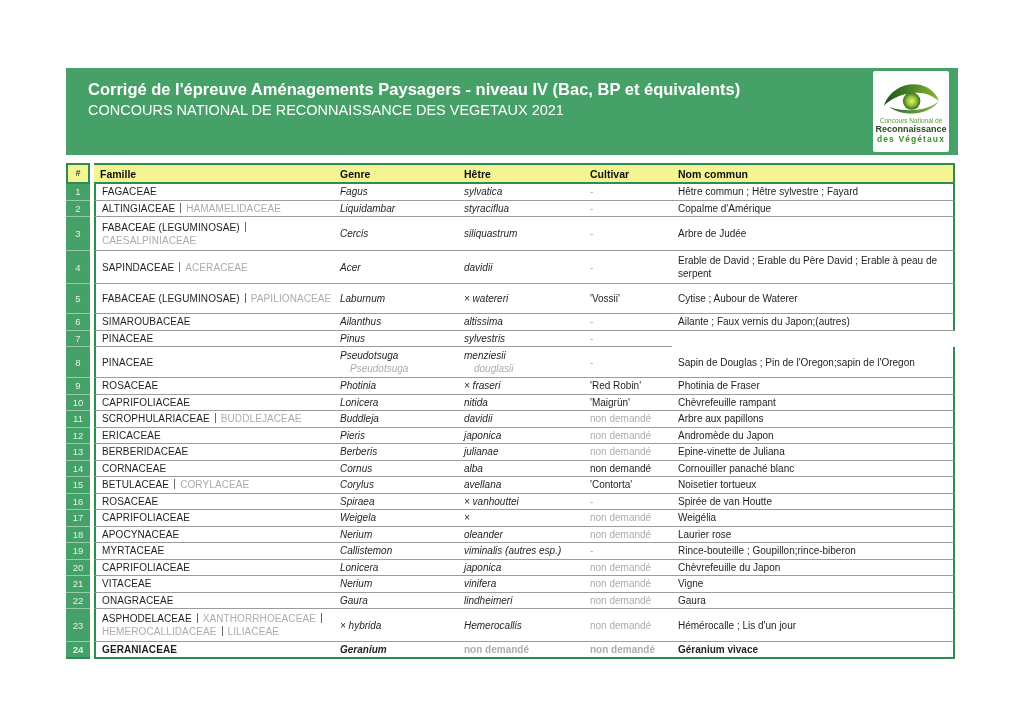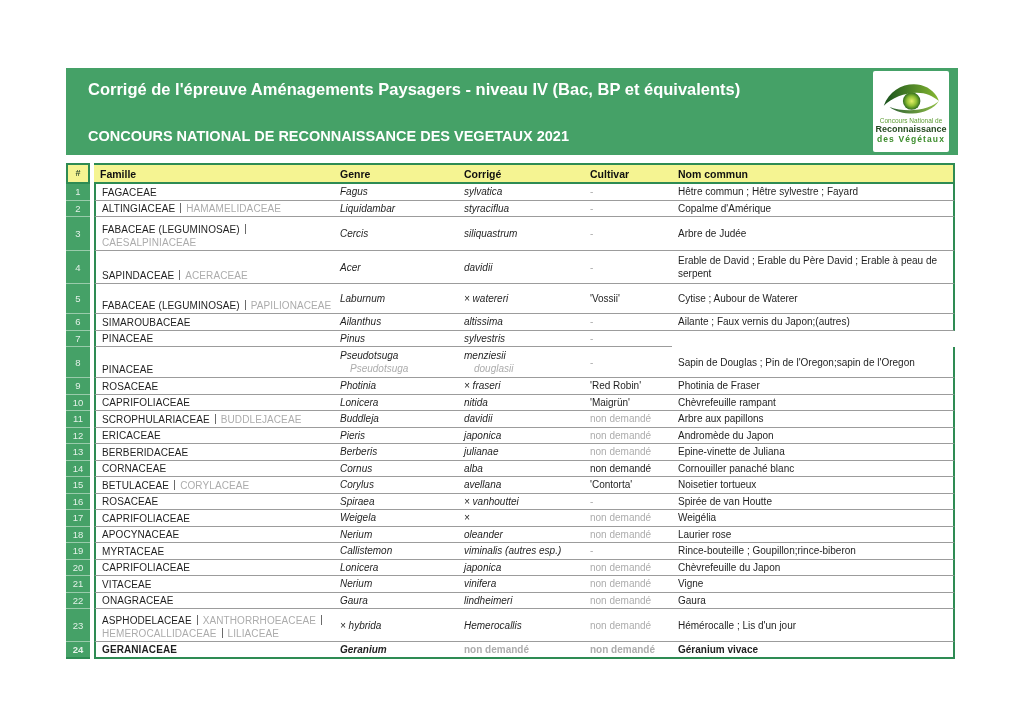--- a/index.html
+++ b/index.html
@@ -15,21 +15,21 @@
     width:1024px;height:724px;background:#ffffff;position:relative;
     font-family:"Liberation Sans",sans-serif;color:var(--text);
     overflow:hidden;
   }
   
   .banner{
     position:absolute;left:66px;top:68px;width:892px;height:87px;
     background:var(--green);color:#fff;
   }
   .banner .title{position:absolute;left:22px;top:12px;font-size:16.5px;font-weight:bold;white-space:nowrap;}
-  .banner .subtitle{position:absolute;left:22px;top:60px;font-size:14.5px;font-weight:bold;white-space:nowrap;}
+  .banner .subtitle{position:absolute;left:22px;top:34px;font-size:14.5px;font-weight:normal;white-space:nowrap;}
   .logo{
     position:absolute;right:9px;top:3px;width:76px;height:81px;background:#fff;
     border-radius:2px;display:flex;flex-direction:column;align-items:center;
     padding-top:10px;text-align:center;line-height:1.15;
   }
   .logo svg{width:62px;height:35px;display:block;}
   .logo .l1{font-size:6.5px;color:#5d9c33;margin-top:1px;white-space:nowrap;}
   .logo .l2{font-size:9px;font-weight:bold;color:#24481f;white-space:nowrap;}
   .logo .l3{font-size:8.5px;font-weight:bold;color:#3d8d2d;letter-spacing:1.1px;white-space:nowrap;}
   
@@ -51,21 +51,21 @@
     font-size:10px;line-height:13px;color:var(--text);
     padding:1px 4px 1px 6px;border-bottom:1px solid #9c9c9c;
     min-height:16.5px;
   }
   .cell.num{
     background:var(--green);color:rgba(255,255,255,.85);
     align-items:center;justify-content:center;font-size:9.5px;padding:0;
     border-bottom:1px solid rgba(255,255,255,.45);
   }
   .gapcol{background:#fff;}
-  .cell.famille{border-left:2px solid var(--green-border);letter-spacing:.1px;justify-content:flex-end;}
+  .cell.famille{border-left:2px solid var(--green-border);letter-spacing:.1px;}
   .cell.nom{border-right:2px solid var(--green-border);}
   .tbody .trow:nth-child(3) .cell{min-height:34px;}
   .tbody .trow:nth-child(4) .cell{min-height:33px;}
   .tbody .trow:nth-child(5) .cell{min-height:30px;}
   .tbody .trow:nth-child(8) .cell{min-height:31px;}
   .tbody .trow:nth-child(23) .cell{min-height:33px;}
   .tbody .trow:last-child .cell{border-bottom:2px solid var(--green-border);font-weight:bold;}
   .tbody .trow:last-child .cell.num{border-bottom:2px solid var(--green-border);}
   .muted{color:var(--muted);}
   .it{font-style:italic;}
@@ -102,21 +102,21 @@
     <div class="l3">des Végétaux</div>
   </div>
 </div>
 
 <div class="table">
   <div class="thead grid">
     <div class="numh">#</div>
     <div class="gapcol"></div>
     <div class="hc first">Famille</div>
     <div class="hc">Genre</div>
-    <div class="hc">Corrigé</div>
+    <div class="hc">Hêtre</div>
     <div class="hc">Cultivar</div>
     <div class="hc last">Nom commun</div>
   </div>
   <div class="tbody">
       <div class="trow grid">
         <div class="cell num">1</div>
         <div class="gapcol"></div>
         <div class="cell famille">
           <div class="fline"><span>FAGACEAE</span></div>
         </div>

